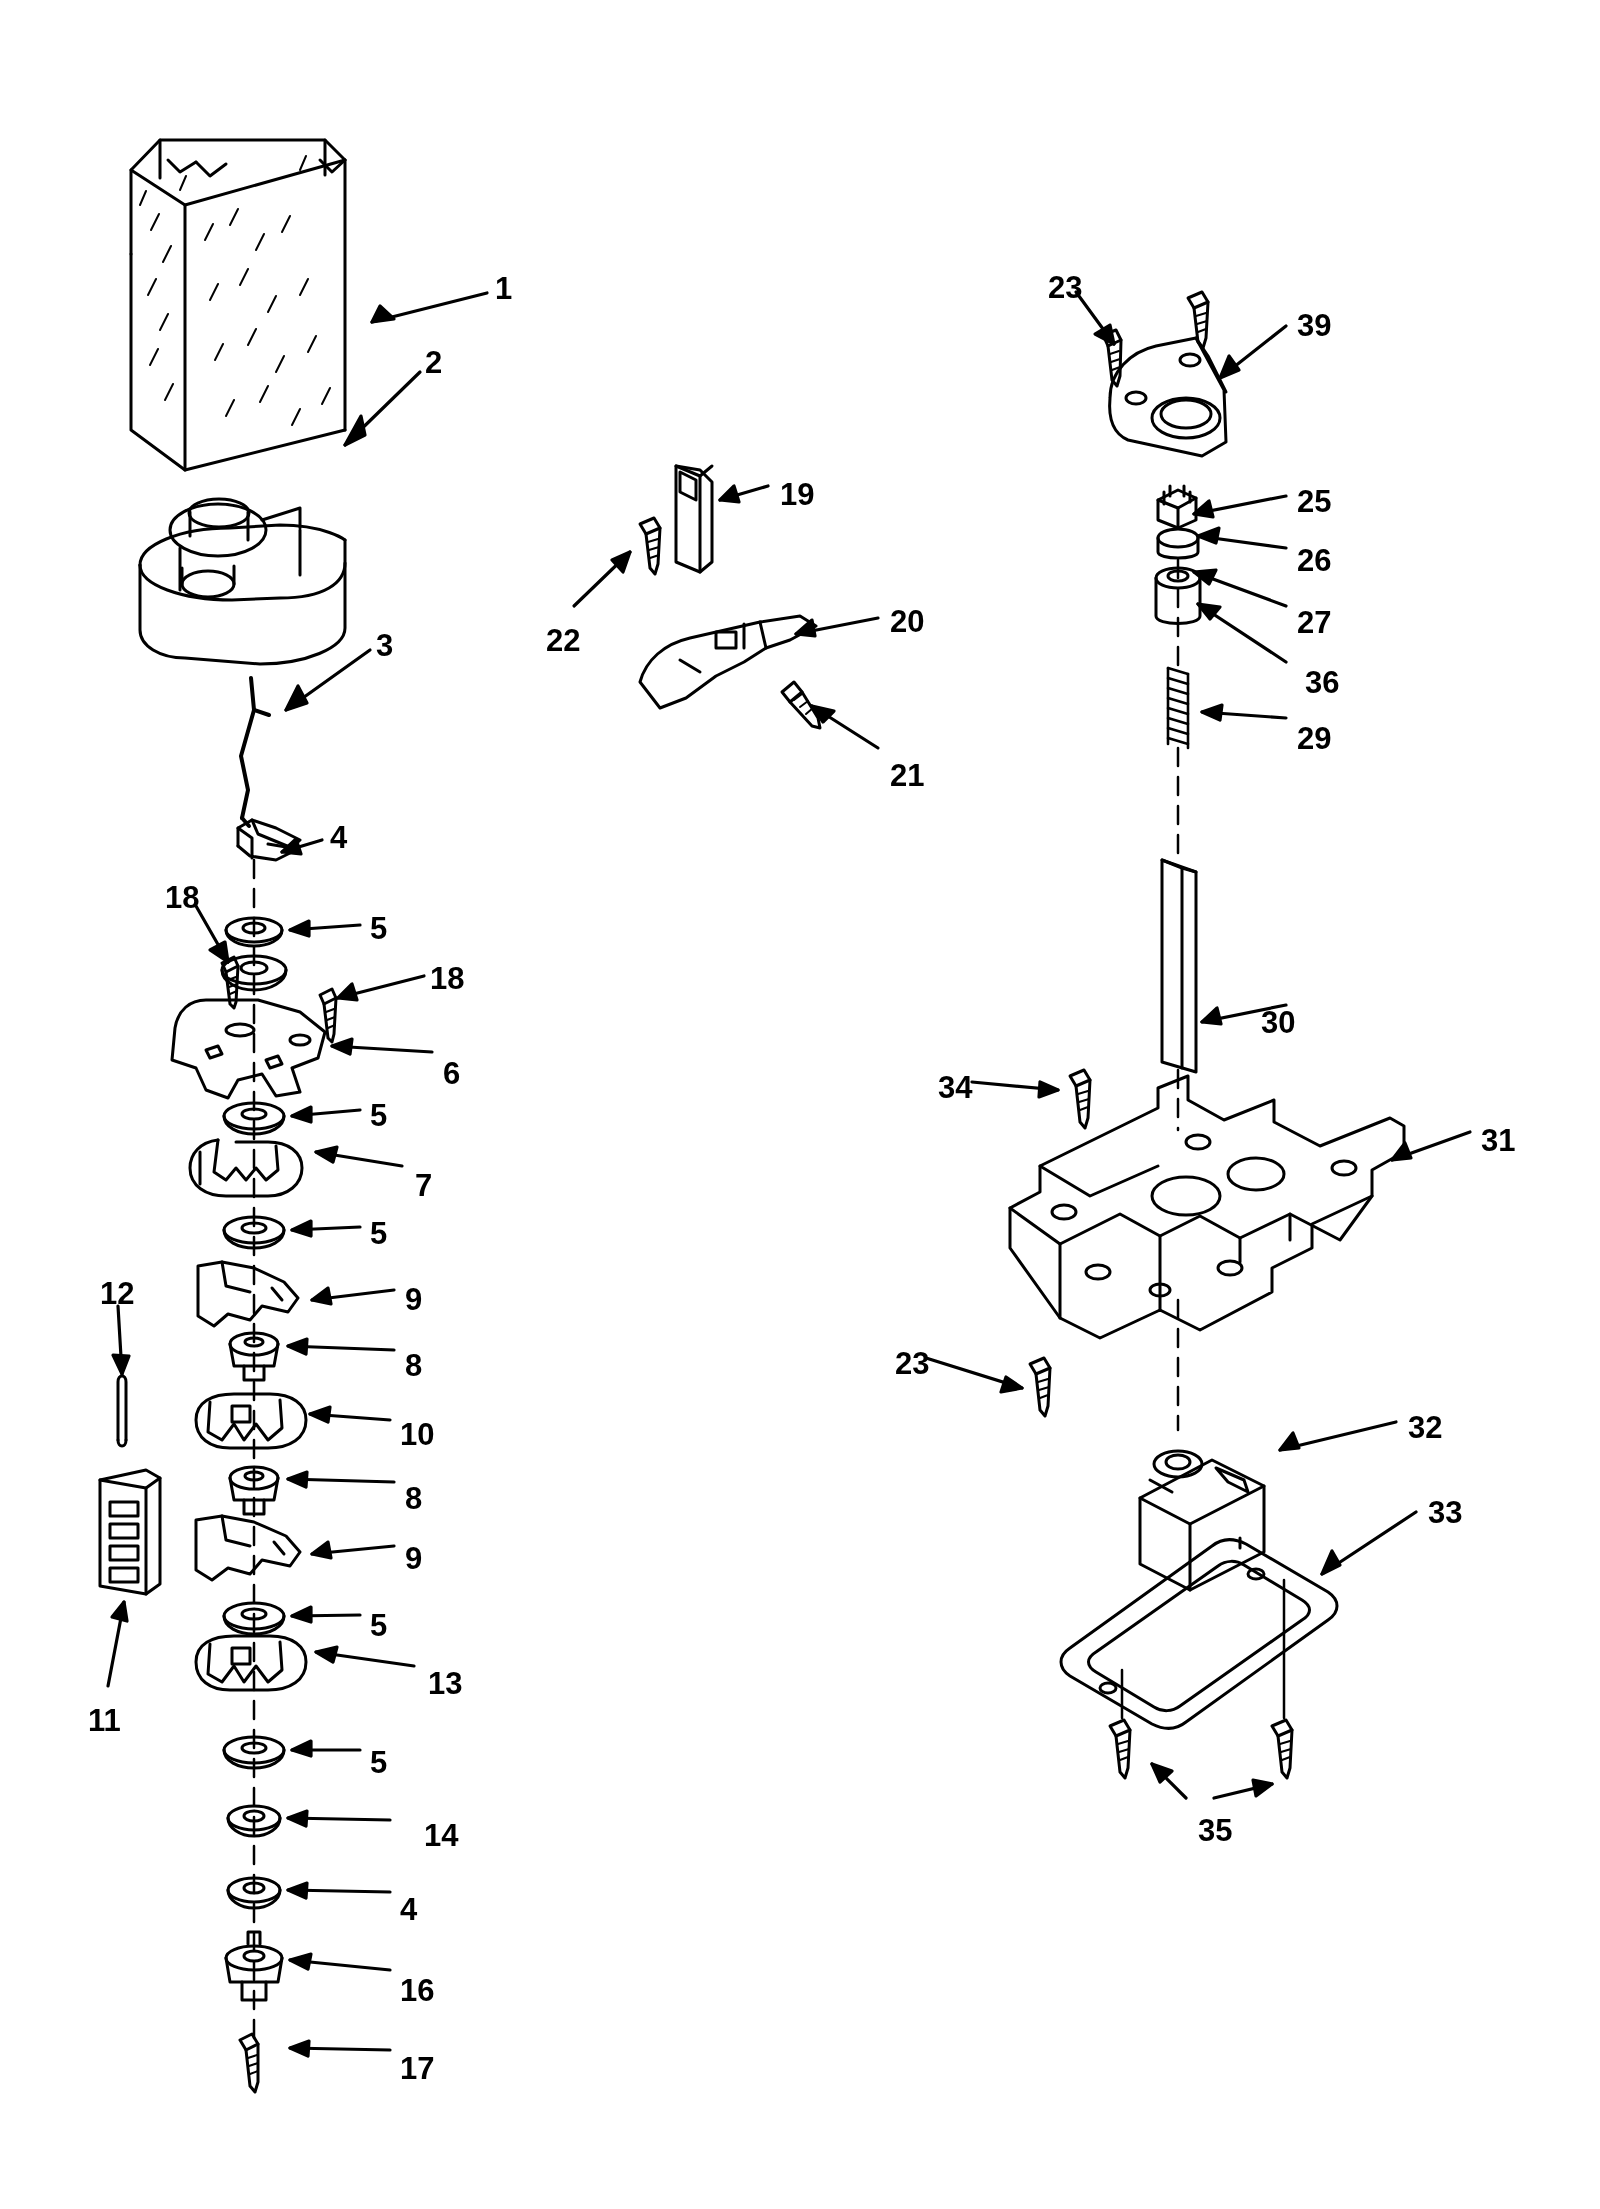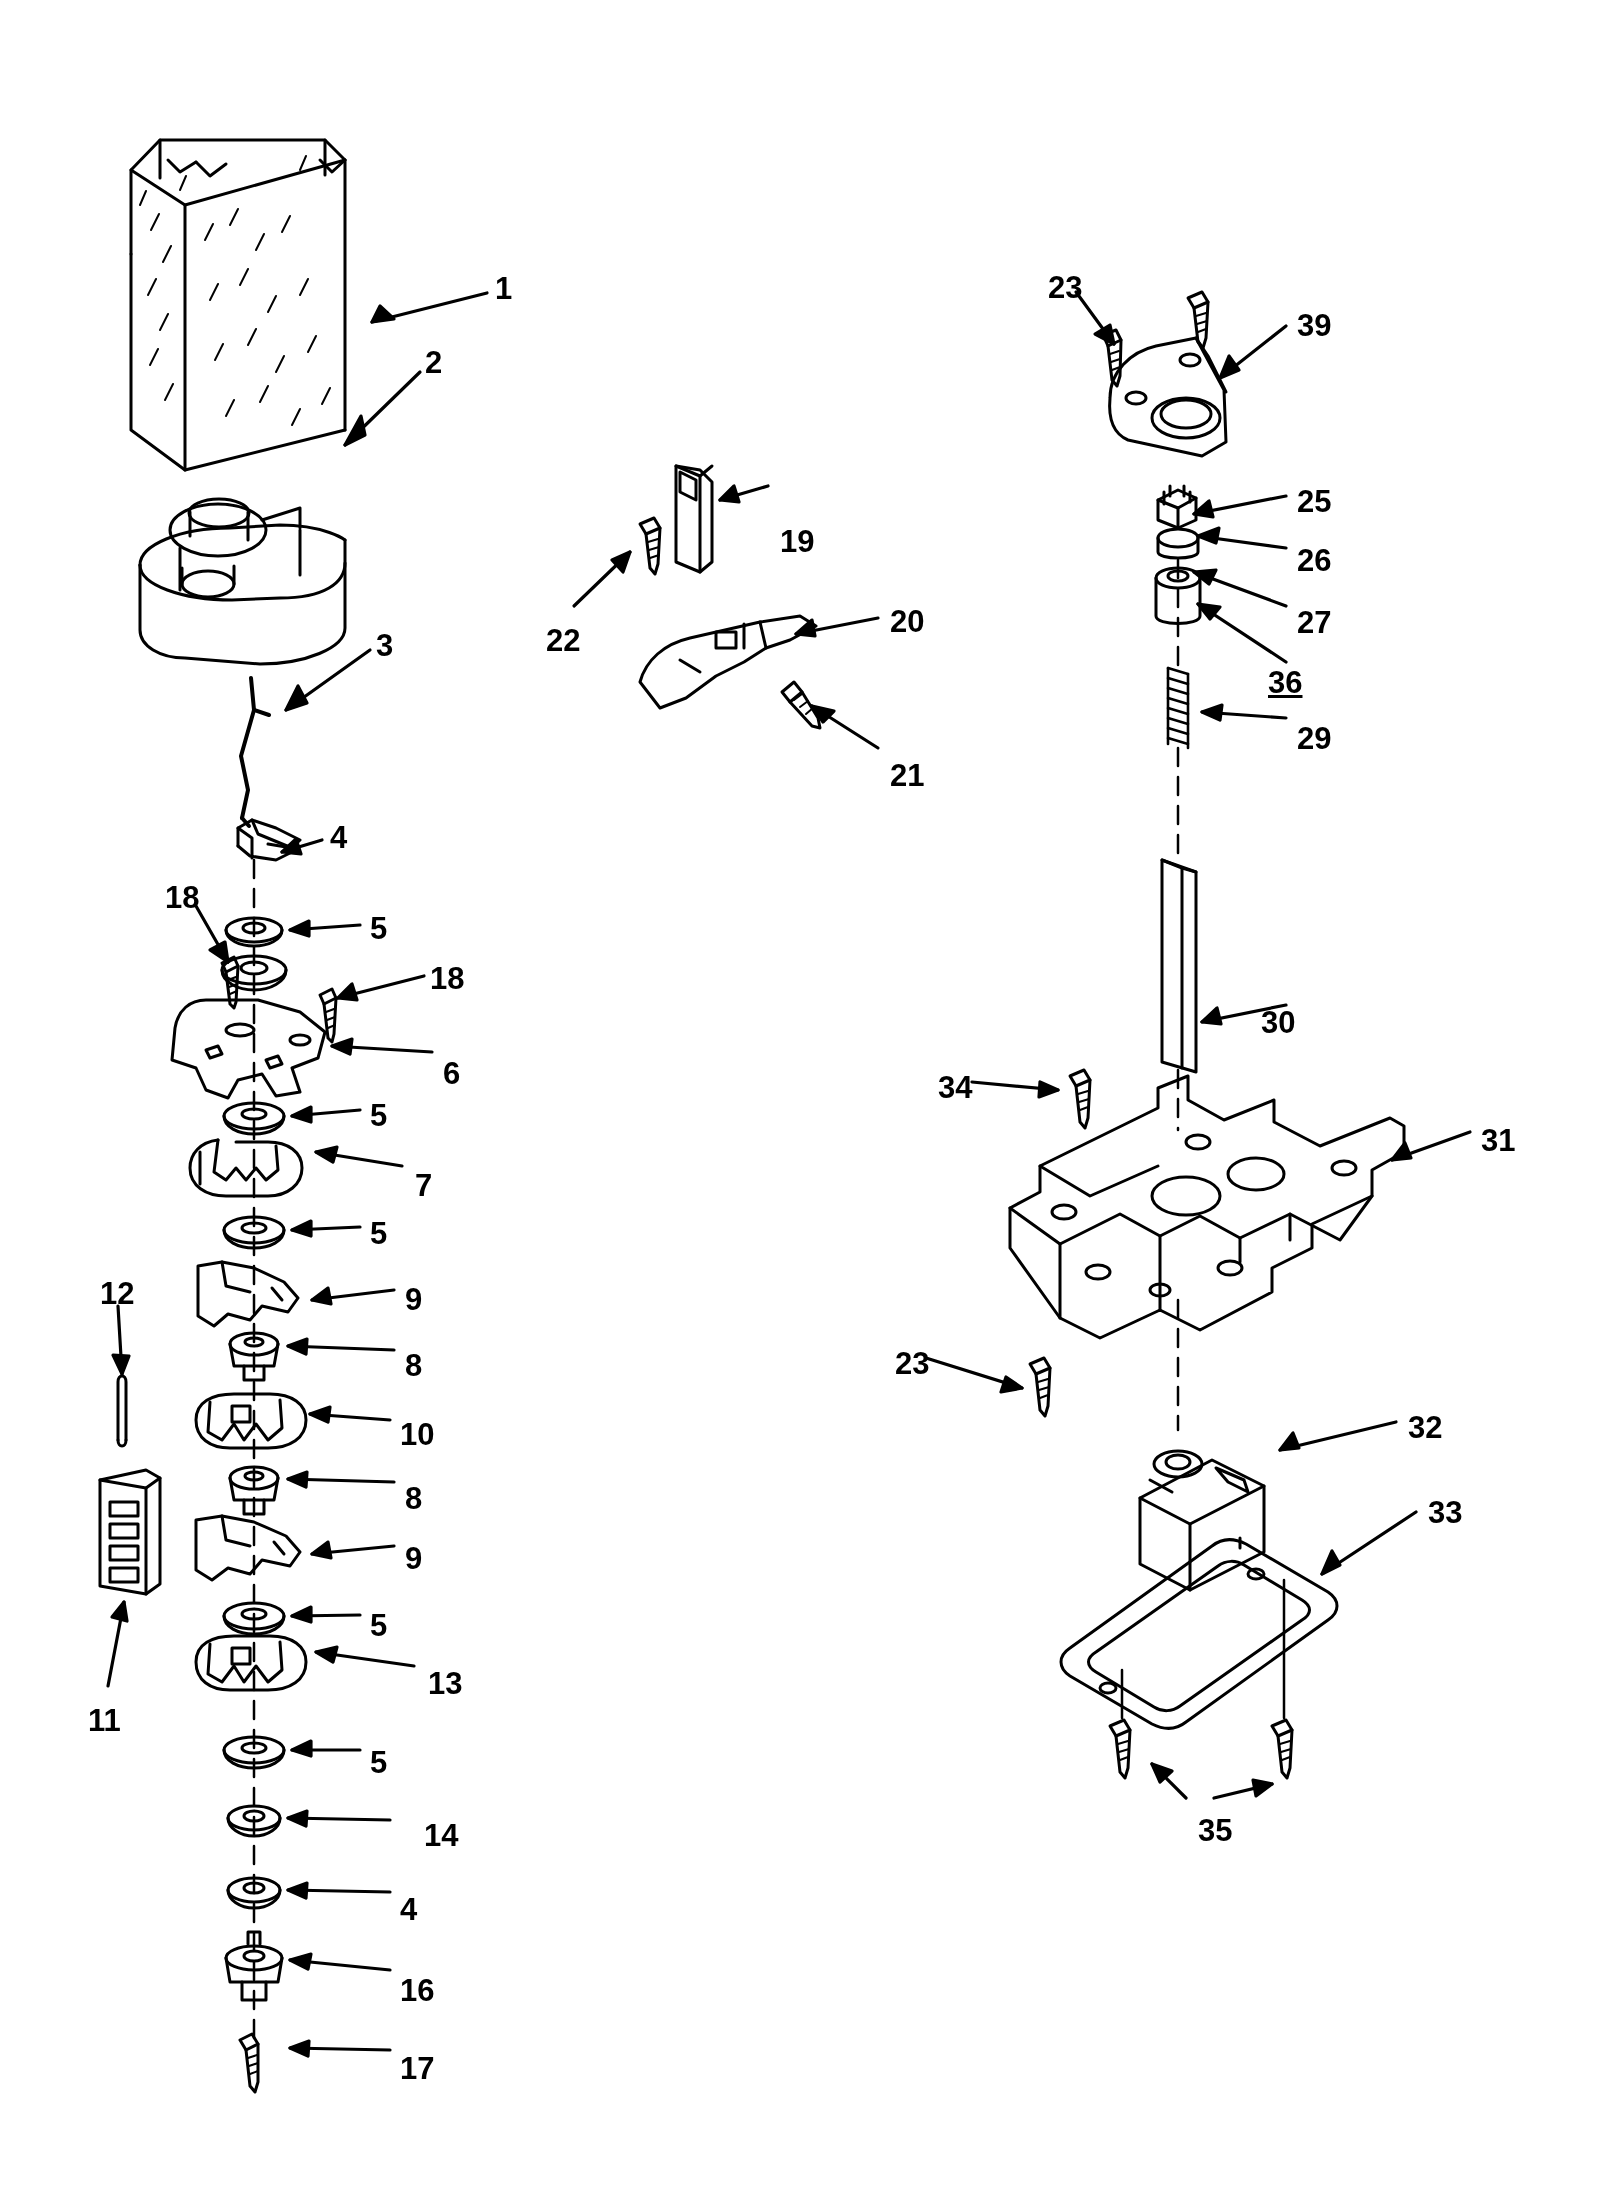--- a/index.html
+++ b/index.html
@@ -604,30 +604,30 @@
   <div class="callout" style="left:405px; top:1543px;">9</div>
   <div class="callout" style="left:370px; top:1610px;">5</div>
   <div class="callout" style="left:428px; top:1668px;">13</div>
   <div class="callout" style="left:370px; top:1747px;">5</div>
   <div class="callout" style="left:400px; top:1820px;margin-left:24px;">14</div>
   <div class="callout" style="left:400px; top:1894px;">4</div>
   <div class="callout" style="left:400px; top:1975px;">16</div>
   <div class="callout" style="left:400px; top:2053px;">17</div>
   <div class="callout" style="left:100px; top:1278px;">12</div>
   <div class="callout" style="left:88px;  top:1705px;">11</div>
-  <div class="callout" style="left:780px; top:479px;margin-top:47px;">19</div>
+  <div class="callout" style="left:780px; top:479px;">19</div>
   <div class="callout" style="left:546px; top:625px;">22</div>
   <div class="callout" style="left:890px; top:606px;">20</div>
   <div class="callout" style="left:890px; top:760px;text-align:center;">21</div>
   <div class="callout" style="left:1048px;top:272px;">23</div>
   <div class="callout" style="left:1297px;top:310px;">39</div>
   <div class="callout" style="left:1297px;top:486px;">25</div>
   <div class="callout" style="left:1297px;top:545px;">26</div>
   <div class="callout" style="left:1297px;top:607px;">27</div>
-  <div class="callout" style="left:1268px;top:667px;text-decoration:underline;">36</div>
+  <div class="callout" style="left:1305px;top:667px;">36</div>
   <div class="callout" style="left:1297px;top:723px;">29</div>
   <div class="callout" style="left:1261px;top:1007px;">30</div>
   <div class="callout" style="left:938px; top:1072px;">34</div>
   <div class="callout" style="left:1481px;top:1125px;">31</div>
   <div class="callout" style="left:895px; top:1348px;">23</div>
   <div class="callout" style="left:1408px;top:1412px;">32</div>
   <div class="callout" style="left:1428px;top:1497px;">33</div>
   <div class="callout" style="left:1198px;top:1815px;text-align:right;">35</div>
 
 </div>

